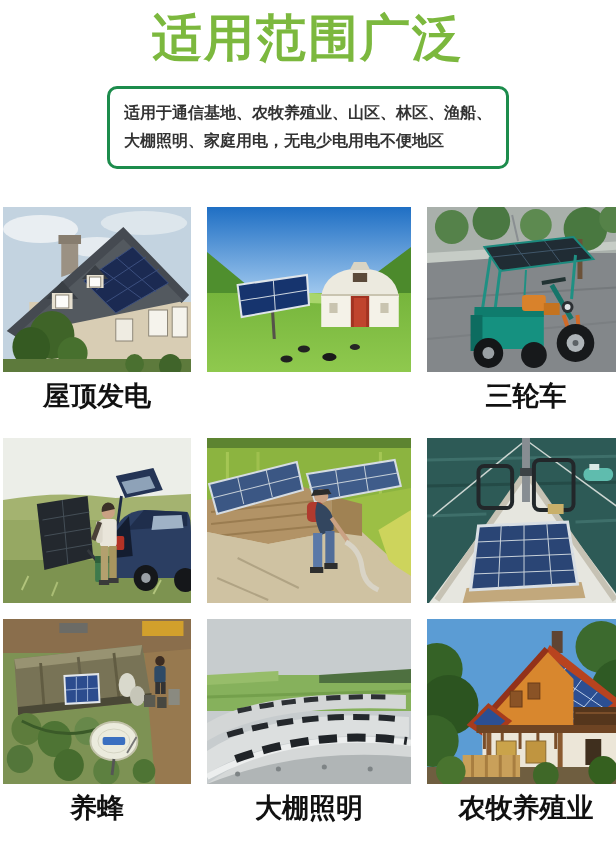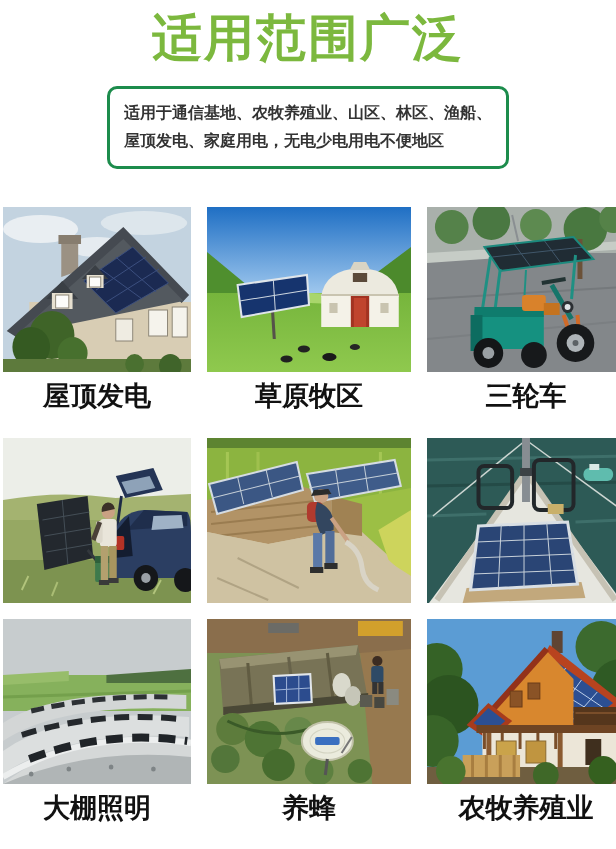--- a/index.html
+++ b/index.html
@@ -36,21 +36,21 @@
 </head>
 <body>
 
 <div class="page">
 
   <h1 class="title">适用范围广泛</h1>
 
   <div class="desc-wrap">
     <div class="desc-box">
       <div>适用于通信基地、农牧养殖业、山区、林区、渔船、</div>
-      <div>屋顶发电、家庭用电，无电少电用电不便地区</div>
+      <div>大棚照明、家庭用电，无电少电用电不便地区</div>
     </div>
   </div>
 
   <div class="grid">
 
     <figure class="card">
       <div class="photo">
         <svg viewBox="0 0 200 165" preserveAspectRatio="none">
           <rect width="200" height="165" fill="#c3d3e0"></rect>
           <ellipse cx="40" cy="22" rx="40" ry="14" fill="#e9eef2"></ellipse>
@@ -116,21 +116,20 @@
           <line x1="64" y1="100" x2="66" y2="132" stroke="#55524a" stroke-width="3"></line>
           <polygon points="30,78 98,68 100,98 34,110" fill="#16346e" stroke="#dfe5ea" stroke-width="2"></polygon>
           <line x1="65" y1="73" x2="67" y2="104" stroke="#cdd6df"></line>
           <line x1="32" y1="94" x2="99" y2="83" stroke="#cdd6df"></line>
           <ellipse cx="95" cy="142" rx="6" ry="3.5" fill="#222222"></ellipse>
           <ellipse cx="120" cy="150" rx="7" ry="4" fill="#1a1a1a"></ellipse>
           <ellipse cx="145" cy="140" rx="5" ry="3" fill="#262626"></ellipse>
           <ellipse cx="78" cy="152" rx="6" ry="3.5" fill="#202020"></ellipse>
         </svg>
       </div>
-      <figcaption>草原牧区</figcaption>
     </figure>
 
     <figure class="card">
       <div class="photo">
         <svg viewBox="0 0 200 165" preserveAspectRatio="none">
           <rect width="200" height="165" fill="#83878a"></rect>
           <rect width="200" height="46" fill="#a9b0ab"></rect>
           <polygon points="0,46 200,34 200,42 0,56" fill="#c6ccc6"></polygon>
           <circle cx="25" cy="20" r="17" fill="#55824a"></circle>
           <circle cx="65" cy="14" r="19" fill="#4a7842"></circle>
@@ -283,45 +282,20 @@
           <rect x="52" y="28" width="34" height="42" rx="6" fill="none" stroke="#22272a" stroke-width="4"></rect>
           <rect x="108" y="22" width="40" height="50" rx="6" fill="none" stroke="#22272a" stroke-width="4"></rect>
           <rect x="122" y="66" width="16" height="10" fill="#c9b06a"></rect>
         </svg>
       </div>
     </figure>
 
     <figure class="card">
       <div class="photo">
         <svg viewBox="0 0 200 165" preserveAspectRatio="none">
-          <rect width="200" height="165" fill="#c7ccce"></rect>
-          <rect y="56" width="200" height="36" fill="#86b15c"></rect>
-          <polygon points="110,56 200,50 200,64 110,64" fill="#4e7040"></polygon>
-          <polygon points="0,56 70,52 70,62 0,66" fill="#97bd6a"></polygon>
-          <line x1="0" y1="78" x2="200" y2="72" stroke="#74a04c" stroke-width="3"></line>
-          <path d="M0,104 Q55,70 195,76 L195,90 Q60,84 0,122 Z" fill="#d3d6d6"></path>
-          <path d="M30,92 Q100,76 180,78" fill="none" stroke="#2c3034" stroke-width="5" stroke-dasharray="14 8"></path>
-          <path d="M0,132 Q65,88 198,98 L198,118 Q70,110 0,155 Z" fill="#dcdfdf"></path>
-          <path d="M20,116 Q100,92 188,100" fill="none" stroke="#24282c" stroke-width="6" stroke-dasharray="16 9"></path>
-          <path d="M0,165 Q80,106 200,120 L200,165 Z" fill="#d5d8d8"></path>
-          <path d="M0,158 Q85,110 200,124" fill="none" stroke="#ecEEee" stroke-width="6"></path>
-          <path d="M28,140 Q110,110 196,122" fill="none" stroke="#202428" stroke-width="8" stroke-dasharray="18 10"></path>
-          <path d="M0,165 Q90,128 200,138 L200,165 Z" fill="#b0b5b6"></path>
-          <circle cx="30" cy="155" r="2.5" fill="#7e8486"></circle>
-          <circle cx="70" cy="150" r="2.5" fill="#7e8486"></circle>
-          <circle cx="115" cy="148" r="2.5" fill="#7e8486"></circle>
-          <circle cx="160" cy="150" r="2.5" fill="#7e8486"></circle>
-        </svg>
-      </div>
-      <figcaption>大棚照明</figcaption>
-    </figure>
-
-    <figure class="card">
-      <div class="photo">
-        <svg viewBox="0 0 200 165" preserveAspectRatio="none">
           <rect width="200" height="165" fill="#7d9254"></rect>
           <rect width="200" height="34" fill="#8a6e4c"></rect>
           <rect x="148" y="2" width="44" height="15" fill="#d2a02c"></rect>
           <rect x="60" y="4" width="30" height="10" fill="#6b6b66"></rect>
           <polygon points="150,34 200,30 200,165 162,165" fill="#97794f"></polygon>
           <polygon points="12,40 148,26 158,82 16,96" fill="#787356"></polygon>
           <polygon points="12,40 148,26 146,36 14,50" fill="#989372"></polygon>
           <line x1="40" y1="44" x2="44" y2="92" stroke="#615c42" stroke-width="3"></line>
           <line x1="80" y1="38" x2="86" y2="88" stroke="#67624a" stroke-width="3"></line>
           <line x1="118" y1="34" x2="124" y2="84" stroke="#615c42" stroke-width="3"></line>
@@ -348,20 +322,45 @@
           <circle cx="150" cy="152" r="12" fill="#4e7434"></circle>
           <path d="M20,102 Q60,122 100,110" fill="none" stroke="#3a5a28" stroke-width="3"></path>
           <ellipse cx="118" cy="122" rx="25" ry="19" fill="#ebebdd" stroke="#c2c2aa" stroke-width="2"></ellipse>
           <ellipse cx="118" cy="122" rx="17" ry="12" fill="none" stroke="#d4d4c2"></ellipse>
           <rect x="106" y="118" width="24" height="8" rx="2" fill="#3a6fc0"></rect>
           <line x1="118" y1="140" x2="116" y2="156" stroke="#555555" stroke-width="3"></line>
           <line x1="132" y1="134" x2="142" y2="118" stroke="#777777" stroke-width="2"></line>
         </svg>
       </div>
       <figcaption>养蜂</figcaption>
+    </figure>
+
+    <figure class="card">
+      <div class="photo">
+        <svg viewBox="0 0 200 165" preserveAspectRatio="none">
+          <rect width="200" height="165" fill="#c7ccce"></rect>
+          <rect y="56" width="200" height="36" fill="#86b15c"></rect>
+          <polygon points="110,56 200,50 200,64 110,64" fill="#4e7040"></polygon>
+          <polygon points="0,56 70,52 70,62 0,66" fill="#97bd6a"></polygon>
+          <line x1="0" y1="78" x2="200" y2="72" stroke="#74a04c" stroke-width="3"></line>
+          <path d="M0,104 Q55,70 195,76 L195,90 Q60,84 0,122 Z" fill="#d3d6d6"></path>
+          <path d="M30,92 Q100,76 180,78" fill="none" stroke="#2c3034" stroke-width="5" stroke-dasharray="14 8"></path>
+          <path d="M0,132 Q65,88 198,98 L198,118 Q70,110 0,155 Z" fill="#dcdfdf"></path>
+          <path d="M20,116 Q100,92 188,100" fill="none" stroke="#24282c" stroke-width="6" stroke-dasharray="16 9"></path>
+          <path d="M0,165 Q80,106 200,120 L200,165 Z" fill="#d5d8d8"></path>
+          <path d="M0,158 Q85,110 200,124" fill="none" stroke="#ecEEee" stroke-width="6"></path>
+          <path d="M28,140 Q110,110 196,122" fill="none" stroke="#202428" stroke-width="8" stroke-dasharray="18 10"></path>
+          <path d="M0,165 Q90,128 200,138 L200,165 Z" fill="#b0b5b6"></path>
+          <circle cx="30" cy="155" r="2.5" fill="#7e8486"></circle>
+          <circle cx="70" cy="150" r="2.5" fill="#7e8486"></circle>
+          <circle cx="115" cy="148" r="2.5" fill="#7e8486"></circle>
+          <circle cx="160" cy="150" r="2.5" fill="#7e8486"></circle>
+        </svg>
+      </div>
+      <figcaption>大棚照明</figcaption>
     </figure>
 
     <figure class="card">
       <div class="photo">
         <svg viewBox="0 0 200 165" preserveAspectRatio="none">
           <rect width="200" height="165" fill="#5b9cd4"></rect>
           <circle cx="176" cy="28" r="26" fill="#3c6a2e"></circle>
           <circle cx="196" cy="70" r="30" fill="#2f5a24"></circle>
           <circle cx="10" cy="50" r="26" fill="#356226"></circle>
           <circle cx="22" cy="86" r="30" fill="#2c5420"></circle>

